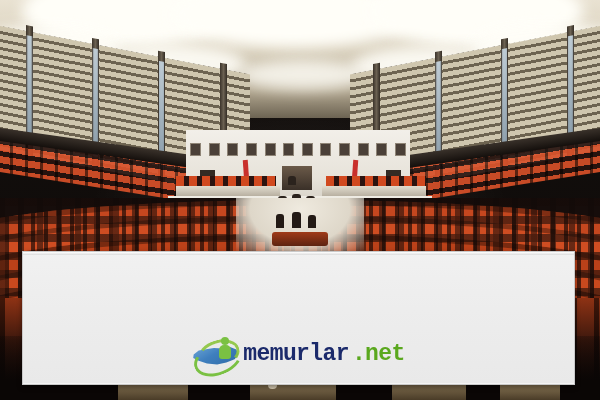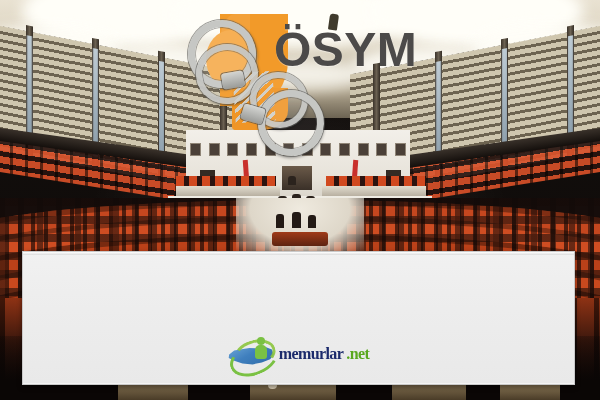--- a/index.html
+++ b/index.html
@@ -269,22 +269,22 @@
     position:absolute;left:6px;top:3px;width:36px;height:22px;
     border:3px solid #8cc63f;border-radius:50%;
     border-left-color:transparent;border-bottom-color:transparent;
     transform:rotate(-16deg);opacity:.9;
   }
   .fig-head{position:absolute;left:29px;top:0px;width:8px;height:8px;
     border-radius:50%;background:#7ac143;}
   .fig-body{position:absolute;left:27px;top:8px;width:12px;height:14px;
     background:#7ac143;border-radius:5px 5px 3px 3px;}
   .mlogo-word{
-    font-family:Liberation Serif, serif;
-    font-weight:700;font-size:16px;letter-spacing:-.6px;line-height:1;
+    font-family:Liberation Mono, monospace;
+    font-weight:700;font-size:23px;letter-spacing:-.6px;line-height:1;
   }
   .m-blue{color:#1b2a6b;}
   .m-green{color:#5aa81e;}
 </style>
 </head>
 <body>
 
 <div class="screenshot">
 
   <div class="photo">
@@ -383,40 +383,20 @@
 
     <div class="fore"></div>
     <div class="fore-dark"></div>
     <div class="bench b1"></div>
     <div class="bench b2"></div>
     <div class="bench b3"></div>
     <div class="bench b4"></div>
     <div class="cup"></div>
   </div>
 
-  <div class="osym">
-    <div class="osym-mark">
-      <div class="mark-leaf"></div>
-      <div class="mark-stem"></div>
-      <div class="mark-drop"></div>
-      <div class="mark-tail"></div>
-    </div>
-    <div class="osym-word">ÖSYM</div>
-    <div class="tiny-fig"></div>
-
-    <div class="cuffs">
-      <div class="ring ring-a"></div>
-      <div class="ring ring-a2"></div>
-      <div class="chain"></div>
-      <div class="lock lock-a"></div>
-      <div class="ring ring-b2"></div>
-      <div class="ring ring-b"></div>
-      <div class="lock lock-b"></div>
-    </div>
-  </div>
 
   <div class="caption">
     <div class="caption-top-edge"></div>
 
 
     <div class="mlogo">
       <div class="mlogo-icon">
         <div class="map"></div>
         <div class="swoosh"></div>
         <div class="swoosh2"></div>

